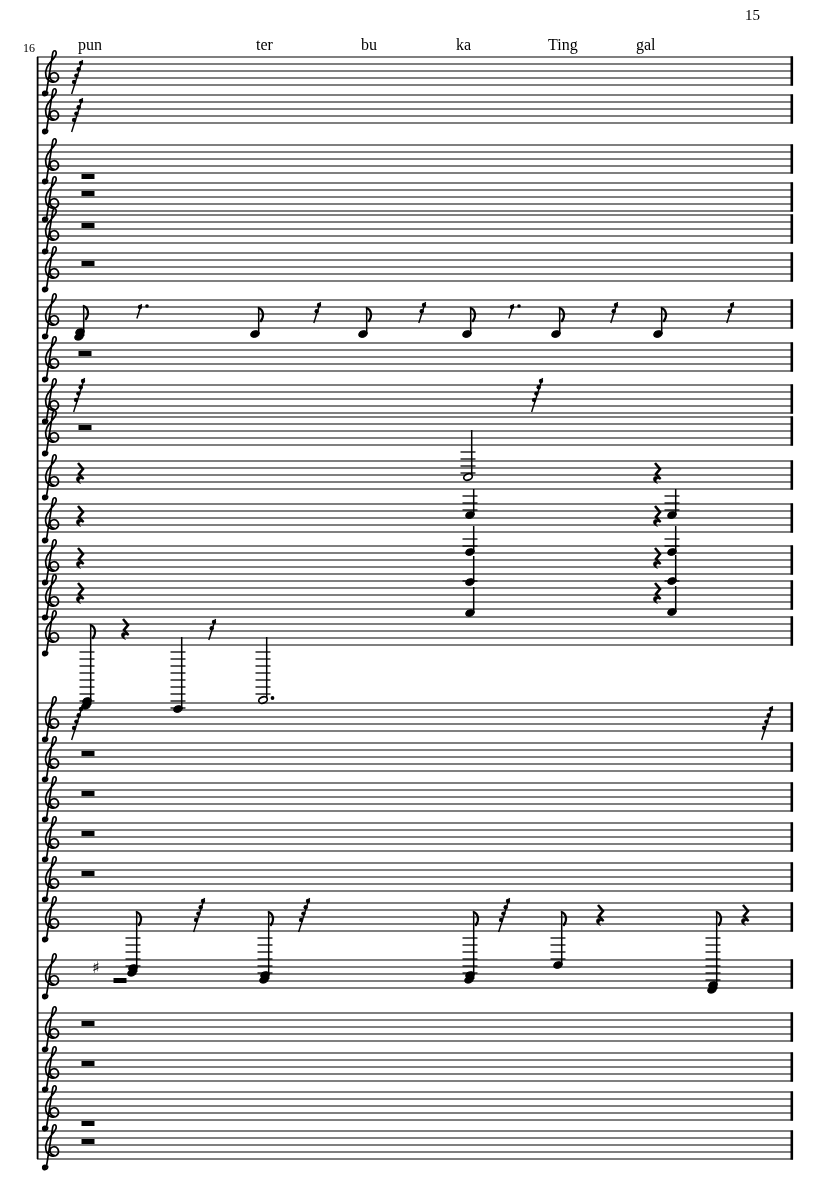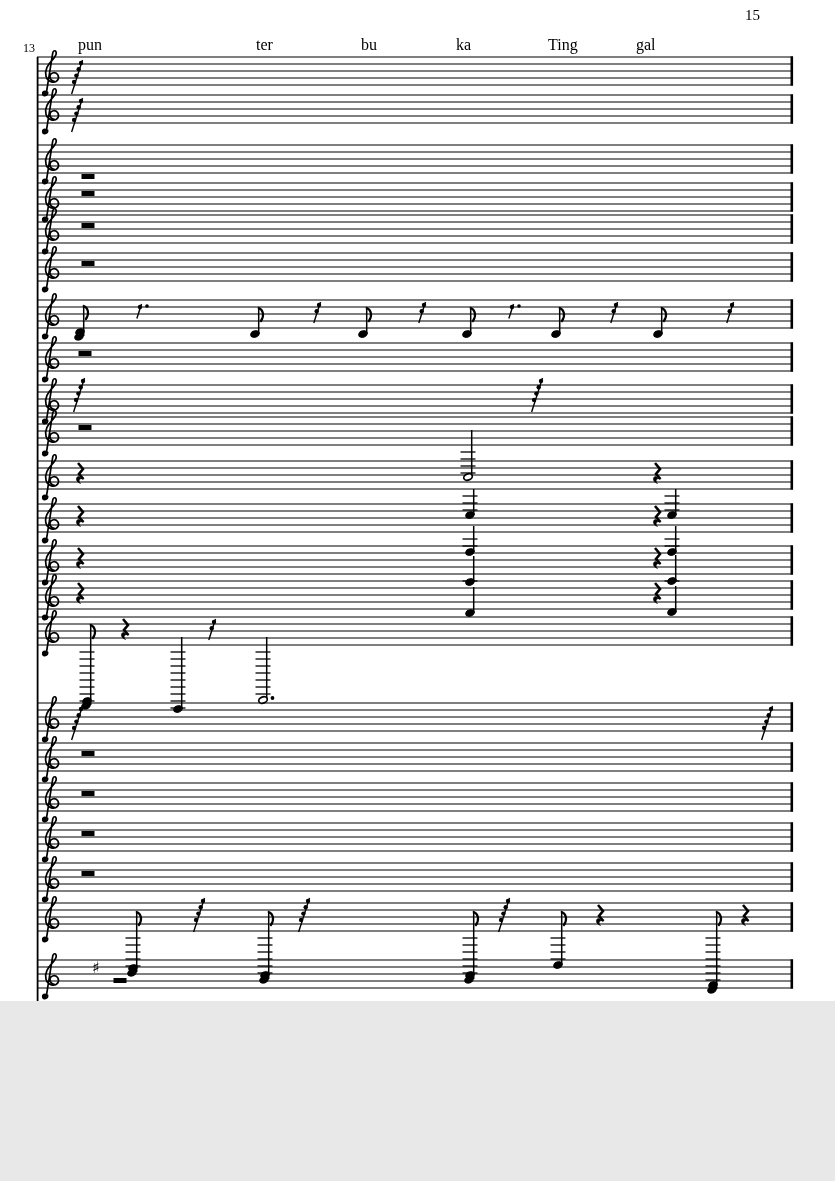--- a/index.html
+++ b/index.html
@@ -1,39 +1,39 @@
 <!DOCTYPE html>
 <html><head>
 <meta charset="utf-8">
 <style>
   html,body{margin:0;padding:0;background:#e8e8e8;}
   .page{
     position:relative;
-    width:835px;height:1001px;
+    width:835px;height:1181px;
     margin:0 auto;
     background:#ffffff;
     font-family:"Liberation Serif", serif;
     overflow:hidden;
   }
   .page-number{
     position:absolute;left:745px;top:7px;
     font-size:15px;color:#000;
   }
   .measure-number{
     position:absolute;left:23px;top:41px;
     font-size:12px;color:#000;
   }
   svg.score{position:absolute;left:0;top:0;}
 </style>
 </head>
 <body>
 
 <div class="page">
   <div class="page-number">15</div>
-  <div class="measure-number">13</div>
+  <div class="measure-number">16</div>
   <svg id="score" class="score" width="835" height="1181" viewBox="0 0 835 1181">
     <defs>
       <g id="gclef">
         <path d="M9 57 C9 61 4 62 3.2 58.8 C2.6 56.2 6 54.6 7.6 56.8 L14.8 11.5
                  C15.6 6.5 19.6 7 19 11.5 C18.4 16 11.5 20.5 8.2 27.5
                  C4.9 34.5 6.8 42.6 13.4 44.6 C19.6 46.4 23.4 40.8 21 36.4
                  C18.8 32.4 12.6 33.2 11.8 37.6 C11.2 41 13.8 43.6 16.8 43.8" fill="none" stroke="#000" stroke-width="2" stroke-linecap="round"></path>
         <circle cx="5.4" cy="58.2" r="2.5" fill="#000"></circle>
       </g>
     </defs>

